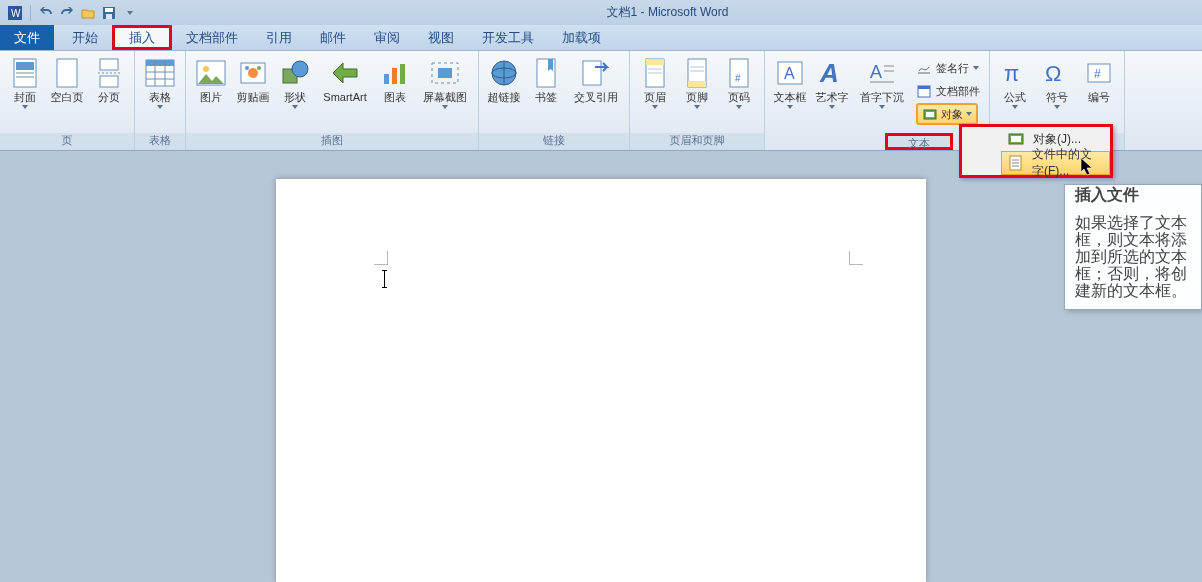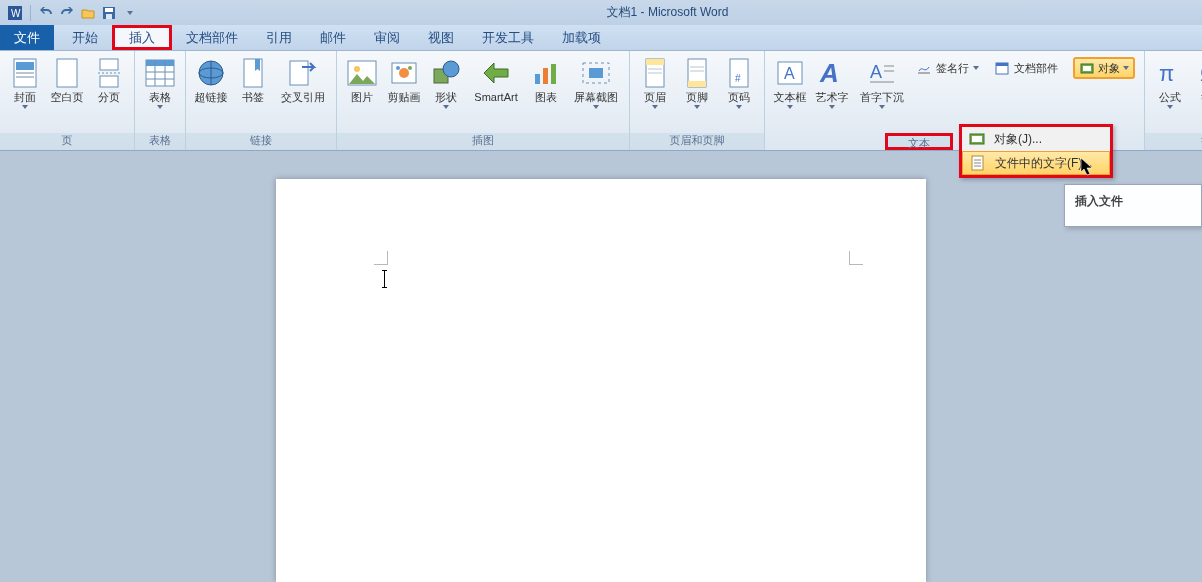--- a/index.html
+++ b/index.html
@@ -22,36 +22,36 @@
   
   .ribbon { height:100px; background:linear-gradient(#f5f8fb,#dde7f1); border-bottom:1px solid #8ea9c3; display:flex; }
   .group { border-right:1px solid #bcd0e0; display:flex; flex-direction:column; position:relative; }
   .group-body { flex:1; display:flex; align-items:flex-start; padding:4px 5px 0 5px; gap:2px; }
   .group-label { height:17px; font-size:11px; color:#5a7091; text-align:center; background:rgba(190,210,228,0.4); }
   .big-btn { width:40px; display:flex; flex-direction:column; align-items:center; padding-top:2px; gap:2px; cursor:default; }
   .big-btn.wider { width:56px; }
   .big-icon { width:32px; height:32px; display:flex; align-items:center; justify-content:center; }
   .big-btn span.lbl { font-size:11px; color:#333; line-height:12px; text-align:left; white-space:nowrap; }
   .drop-arrow { width:0; height:0; border-left:3px solid transparent; border-right:3px solid transparent; border-top:4px solid #5a7091; }
-  .stack { display:flex; gap:7px; padding-top:2px; }
+  .stack { display:flex; flex-direction:column; gap:1px; padding-top:2px; }
   .small-row { display:flex; align-items:center; gap:4px; height:22px; padding:0 4px; font-size:11px; white-space:nowrap; }
   .small-icon { width:16px; height:16px; display:flex; align-items:center; justify-content:center; }
 
   .red-box-group { border:3px solid #e2061a; }
   .obj-btn { border:2px solid #f0a030; background:linear-gradient(#ffe9a8,#ffd467); border-radius:3px; padding:0 4px; height:22px; display:flex; align-items:center; gap:3px; font-size:11px; }
 
   
   .menu { position:absolute; background:#f1f1f1; border:1px solid #9aa7b6; box-shadow:2px 2px 4px rgba(0,0,0,0.25); z-index:50; }
   .menu-item { display:flex; align-items:center; height:24px; padding:0 14px 0 6px; gap:8px; font-size:12px; }
   .menu-item .m-icon { width:18px; height:18px; display:flex; align-items:center; justify-content:center; }
   .menu-item.highlight { background:linear-gradient(#ffe9a8,#ffd467); border:1px solid #f0a030; }
-  .menu-red { border:3px solid #e2061a; }
-
-  
-  .tooltip { position:absolute; left:1064px; top:184px; width:138px; background:#fdfeff; border:1px solid #9aa7b6; padding:8px 10px; font-size:12px; color:#444; box-shadow:2px 2px 5px rgba(0,0,0,0.2); z-index:40; }
+  .menu-red { border:3px solid #e2061a;padding-left:39px; }
+
+  
+  .tooltip { position:absolute; left:1064px; top:184px; width:138px; background:#fdfeff; border:1px solid #9aa7b6; padding:0 10px; font-size:16px; color:#444; box-shadow:2px 2px 5px rgba(0,0,0,0.2); z-index:40; }
   .tooltip .tt-title { font-weight:bold; margin-bottom:8px; }
   .tooltip p { margin-bottom:10px; line-height:17px; }
 
   
   .doc-area { position:absolute; top:151px; left:0; right:0; bottom:0; background:#b8c7d8; }
   .page { position:absolute; left:276px; top:28px; width:650px; height:403px; background:#fff; box-shadow:0 0 6px rgba(0,0,0,0.3); overflow:hidden; }
   .corner { position:absolute; width:20px; height:20px; }
   .corner::before,.corner::after{ content:''; position:absolute; background:#b8b8b8; }
   .tl{ top:72px; left:92px; } .tl::before{ width:1px; height:14px; right:0; top:0; } .tl::after{ width:14px; height:1px; right:0; bottom:6px; }
   .tr{ top:72px; right:57px; } .tr::before{ width:1px; height:14px; left:0; top:0; } .tr::after{ width:14px; height:1px; left:0; bottom:6px; }
@@ -171,54 +171,20 @@
           <div class="drop-arrow"></div>
       </div>
     </div>
     <div class="group-label">表格</div>
   </div>
 
   <div class="group">
     <div class="group-body">
       <div class="big-btn">
         <div class="big-icon">
-            <svg width="30" height="30">
-              <circle cx="15" cy="15" r="12" fill="#5b9bd5" stroke="#2f5b8c"></circle>
-              <ellipse cx="15" cy="15" rx="12" ry="5" fill="none" stroke="#2f5b8c"></ellipse>
-              <line x1="15" y1="3" x2="15" y2="27" stroke="#2f5b8c"></line>
-            </svg>
-          </div>
-        <span class="lbl">超链接</span>
-      </div>
-      <div class="big-btn">
-        <div class="big-icon">
-            <svg width="24" height="30">
-              <rect x="3" y="1" width="18" height="28" fill="#fff" stroke="#6b8fb5"></rect>
-              <path d="M14 1h5v12l-2.5-2-2.5 2z" fill="#5b9bd5"></path>
-            </svg>
-          </div>
-        <span class="lbl">书签</span>
-      </div>
-      <div class="big-btn wider">
-        <div class="big-icon">
-            <svg width="30" height="28">
-              <rect x="2" y="2" width="18" height="24" fill="#fff" stroke="#6b8fb5"></rect>
-              <path d="M14 8h12l-4-4m4 4l-4 4" fill="none" stroke="#4472c4" stroke-width="2"></path>
-            </svg>
-          </div>
-        <span class="lbl">交叉引用</span>
-      </div>
-    </div>
-    <div class="group-label">链接</div>
-  </div>
-
-  <div class="group">
-    <div class="group-body">
-      <div class="big-btn">
-        <div class="big-icon">
             <svg width="30" height="26">
               <rect x="1" y="1" width="28" height="24" fill="#fff" stroke="#6b8fb5"></rect>
               <circle cx="10" cy="9" r="3" fill="#f7c65b"></circle>
               <path d="M2 24l8-10 6 7 4-5 8 8z" fill="#7ba85b"></path>
             </svg>
           </div>
         <span class="lbl">图片</span>
       </div>
       <div class="big-btn">
         <div class="big-icon">
@@ -264,20 +230,54 @@
             <svg width="30" height="26">
               <rect x="2" y="3" width="26" height="20" fill="none" stroke="#6b8fb5" stroke-dasharray="3"></rect>
               <rect x="8" y="8" width="14" height="10" fill="#5b9bd5"></rect>
             </svg>
           </div>
         <span class="lbl">屏幕截图</span>
           <div class="drop-arrow"></div>
       </div>
     </div>
     <div class="group-label">插图</div>
+  </div>
+
+  <div class="group">
+    <div class="group-body">
+      <div class="big-btn">
+        <div class="big-icon">
+            <svg width="30" height="30">
+              <circle cx="15" cy="15" r="12" fill="#5b9bd5" stroke="#2f5b8c"></circle>
+              <ellipse cx="15" cy="15" rx="12" ry="5" fill="none" stroke="#2f5b8c"></ellipse>
+              <line x1="15" y1="3" x2="15" y2="27" stroke="#2f5b8c"></line>
+            </svg>
+          </div>
+        <span class="lbl">超链接</span>
+      </div>
+      <div class="big-btn">
+        <div class="big-icon">
+            <svg width="24" height="30">
+              <rect x="3" y="1" width="18" height="28" fill="#fff" stroke="#6b8fb5"></rect>
+              <path d="M14 1h5v12l-2.5-2-2.5 2z" fill="#5b9bd5"></path>
+            </svg>
+          </div>
+        <span class="lbl">书签</span>
+      </div>
+      <div class="big-btn wider">
+        <div class="big-icon">
+            <svg width="30" height="28">
+              <rect x="2" y="2" width="18" height="24" fill="#fff" stroke="#6b8fb5"></rect>
+              <path d="M14 8h12l-4-4m4 4l-4 4" fill="none" stroke="#4472c4" stroke-width="2"></path>
+            </svg>
+          </div>
+        <span class="lbl">交叉引用</span>
+      </div>
+    </div>
+    <div class="group-label">链接</div>
   </div>
 
   <div class="group">
     <div class="group-body">
       <div class="big-btn">
         <div class="big-icon">
             <svg width="22" height="30">
               <rect x="2" y="1" width="18" height="28" fill="#fff" stroke="#6b8fb5"></rect>
               <rect x="2" y="1" width="18" height="6" fill="#ffe699"></rect>
               <line x1="4" y1="11" x2="18" y2="11" stroke="#b8c5d3"></line>
@@ -440,20 +440,21 @@
         <span class="lbl">编号</span>
       </div>
     </div>
     <div class="group-label">符号</div>
   </div>
 
 </div>
 
 <div class="tooltip">
   <div class="tt-title">插入文件</div>
+  <p>如果选择了文本框，则文本将添加到所选的文本框；否则，将创建新的文本框。</p>
 </div>
 
 <div class="doc-area">
   <div class="page">
     <div class="corner tl"></div>
     <div class="corner tr"></div>
     <div class="text-cursor"></div>
   </div>
 </div>
 

